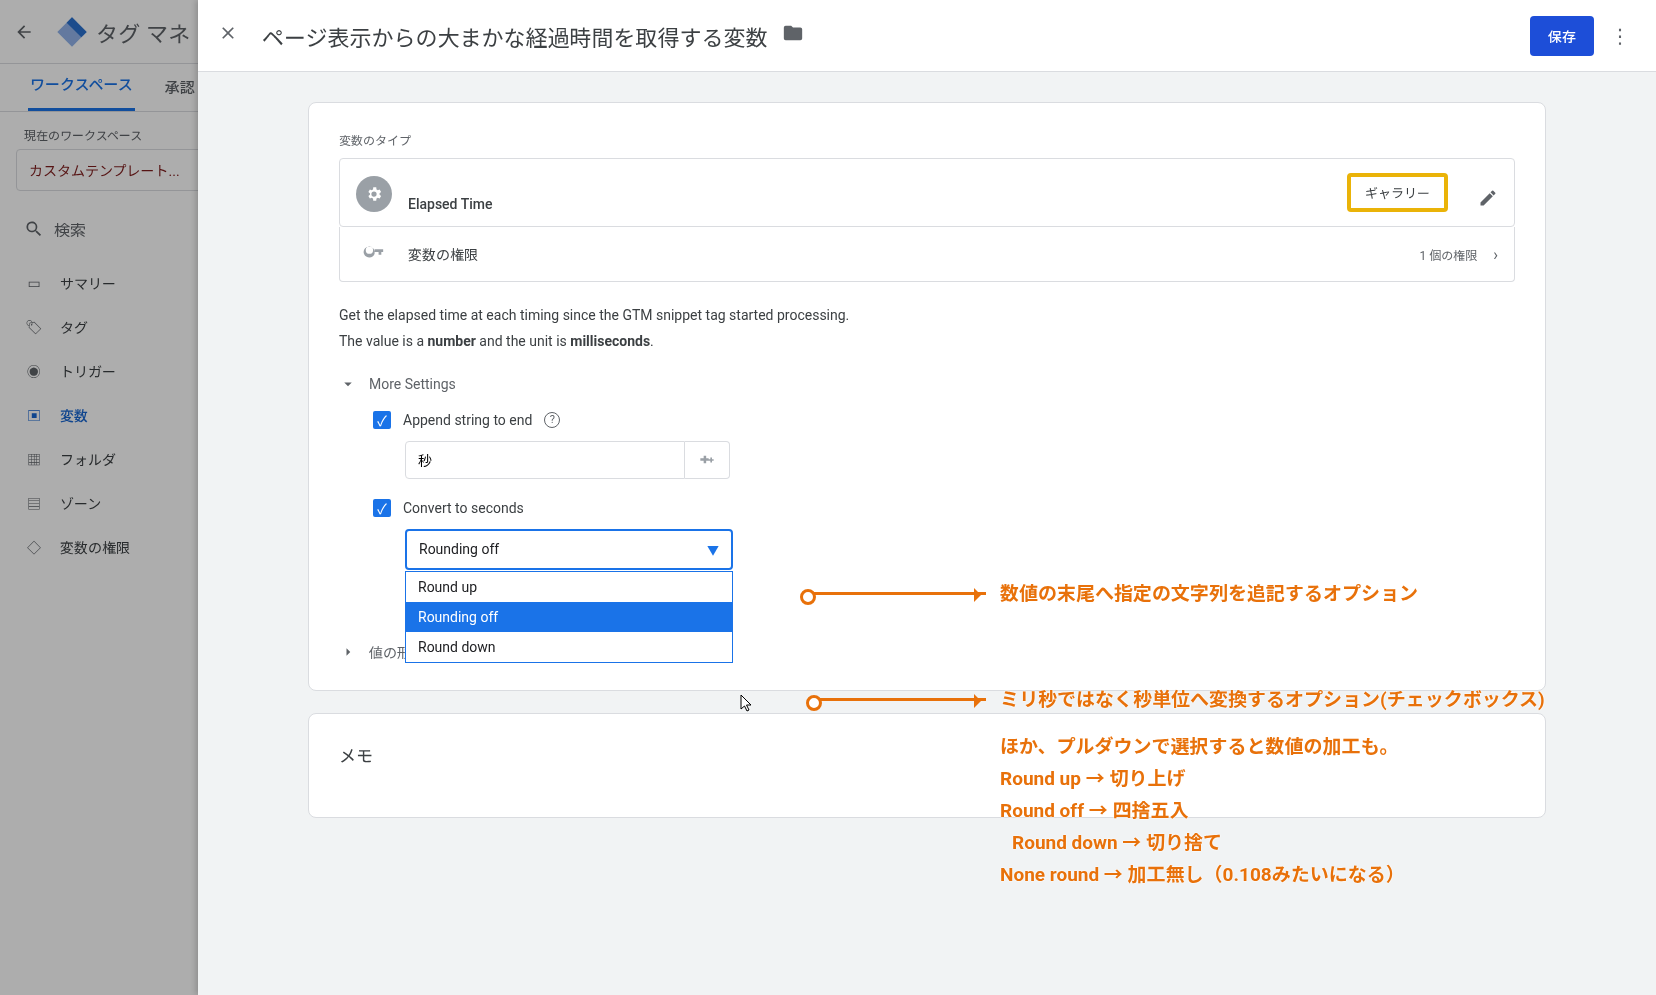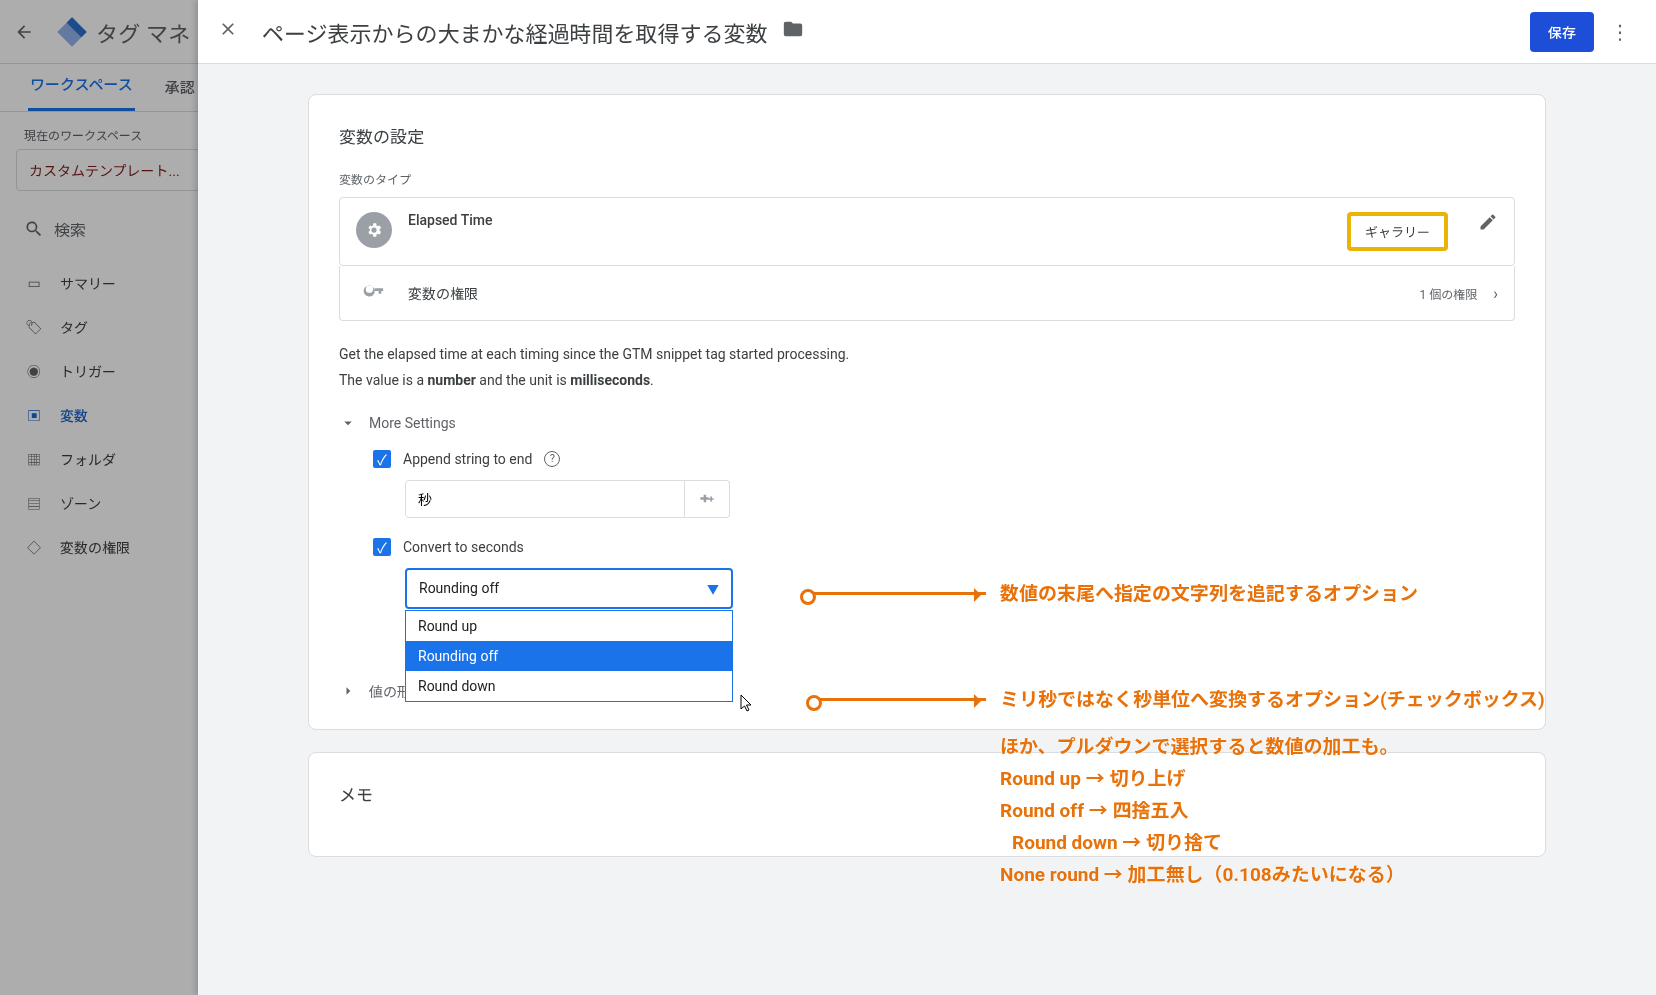--- a/index.html
+++ b/index.html
@@ -19,31 +19,31 @@
 .ws-label{font-size:12px;color:#5f6368;padding:0 24px 6px}
 .ws-sel{margin:0 16px 18px;border:1px solid #dadce0;border-radius:4px;padding:10px 12px;font-size:14px;color:#7f1d1d;display:flex;align-items:flex-start;justify-content:space-between}
 .search{margin:0 16px 12px;display:flex;align-items:center;gap:10px;color:#5f6368;padding:8px 8px}
 .side-item{display:flex;align-items:center;gap:16px;padding:12px 24px;font-size:14px;color:#3c4043}
 .side-item.active{color:#1967d2;font-weight:500}
 .side-icon{width:20px;display:flex;justify-content:center;color:#5f6368}
 .side-item.active .side-icon{color:#1967d2}
 
 
 .drawer{position:absolute;left:198px;top:0;right:0;bottom:0;background:#fff;z-index:10;box-shadow:-2px 0 6px rgba(0,0,0,.2)}
-.dhdr{height:64px;display:flex;align-items:center;padding:0 20px 0 12px;border-bottom:1px solid #dadce0}
+.dhdr{height:72px;display:flex;align-items:center;padding:0 20px 0 12px;border-bottom:1px solid #dadce0}
 .close{font-size:22px;color:#5f6368;padding:8px;cursor:pointer}
 .dtitle{font-size:22px;color:#3c4043;margin-left:16px;flex:1;display:flex;align-items:center;gap:14px}
 .folder-ic{color:#5f6368}
 .save-btn{background:#1d4ed8;color:#fff;border:none;border-radius:4px;padding:10px 18px;font-size:14px;font-weight:500;cursor:pointer}
 .dots{color:#5f6368;padding:8px 6px;font-size:20px;margin-left:10px}
 .dbody{background:#f1f3f4;padding:30px 110px;height:calc(100% - 64px);overflow:auto}
 .card{background:#fff;border-radius:8px;border:1px solid #dadce0;padding:28px 30px;margin-bottom:22px;position:relative}
 .card h3{font-size:17px;font-weight:400;color:#3c4043;margin-bottom:22px}
 .sublab{font-size:12px;color:#5f6368;margin-bottom:10px;display:block}
-.type-row{border:1px solid #dadce0;border-radius:4px;display:flex;align-items:flex-start;padding:14px 16px;gap:16px;margin-bottom:0}
+.type-row{border:1px solid #dadce0;border-radius:4px;display:flex;align-items:flex-end;padding:14px 16px;gap:16px;margin-bottom:0}
 .gear-badge{width:36px;height:36px;border-radius:50%;background:#9aa0a6;display:flex;align-items:center;justify-content:center;color:#fff;flex:none}
 .type-name{flex:1;font-size:14px;color:#3c4043;font-weight:500}
 .gallery-btn{border:4px solid #eab308;background:#fff;border-radius:4px;padding:6px 14px;font-size:13px;color:#3c4043;cursor:pointer}
 .pencil{color:#5f6368;margin-left:14px}
 .perm-row{border:1px solid #dadce0;border-top:none;border-radius:0 0 4px 4px;display:flex;align-items:center;padding:14px 16px;gap:16px;margin-bottom:22px}
 .perm-cnt{font-size:12px;color:#5f6368}
 .key-ic{color:#9aa0a6;width:36px;text-align:center}
 .chev{color:#5f6368}
 .desc{font-size:14px;color:#3c4043;line-height:1.6;margin-bottom:4px}
 .desc b{font-weight:700}
@@ -157,21 +157,20 @@
             <path fill="#5f6368" d="M10 4H4a2 2 0 00-2 2v12a2 2 0 002 2h16a2 2 0 002-2V8a2 2 0 00-2-2h-8l-2-2z"></path>
           </svg>
       </span>
     </div>
     <button class="save-btn">保存</button>
     <span class="dots">⋮</span>
   </div>
 
   <div class="dbody">
     <div class="card">
-      <h3>変数の設定</h3>
       <span class="sublab">変数のタイプ</span>
 
       <div class="type-row">
         <span class="gear-badge">
           <svg width="18" height="18" viewBox="0 0 24 24">
               <path fill="#fff" d="M19.4 13a7.8 7.8 0 000-2l2.1-1.6-2-3.4-2.5 1a7.6 7.6 0 00-1.7-1L15 3h-4l-.3 2.9a7.6 7.6 0 00-1.7 1l-2.5-1-2 3.4L6.6 11a7.8 7.8 0 000 2l-2.1 1.6 2 3.4 2.5-1a7.6 7.6 0 001.7 1L11 21h4l.3-2.9a7.6 7.6 0 001.7-1l2.5 1 2-3.4zM12 15.5A3.5 3.5 0 1115.5 12 3.5 3.5 0 0112 15.5z"></path>
             </svg>
         </span>
         <span class="type-name">Elapsed Time</span>
         <button class="gallery-btn">ギャラリー</button>

